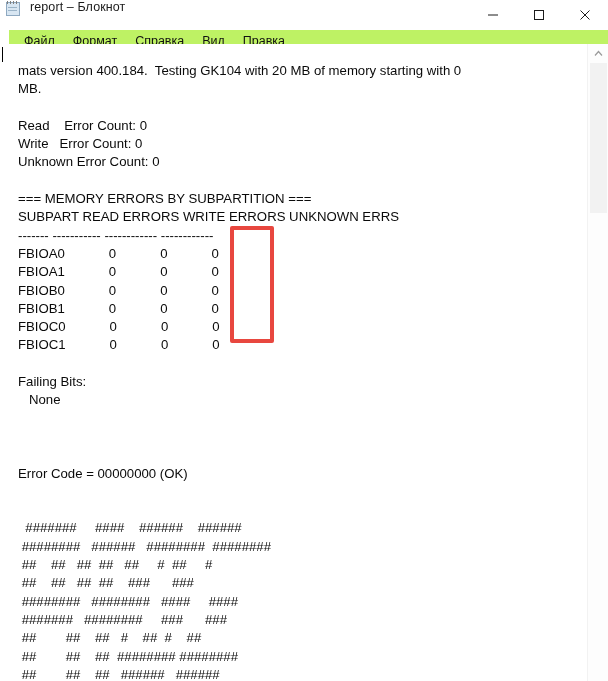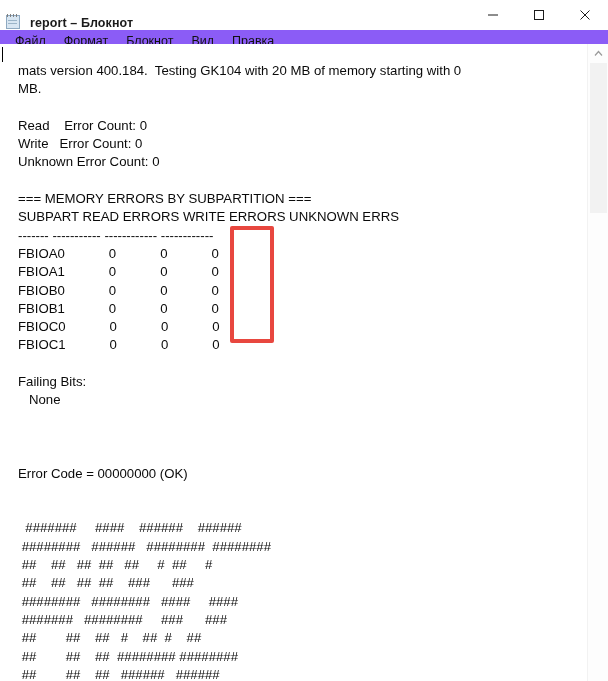--- a/index.html
+++ b/index.html
@@ -17,23 +17,22 @@
     height: 681px;
     background: #ffffff;
   }
 
   
   .titlebar {
     position: relative;
     height: 30px;
     background: #ffffff;
     display: flex;
-    align-items: flex-end;
+    align-items: flex-start;
     padding-left: 5px;
-    font-weight: bold;
   }
   .app-icon {
     width: 17px; height: 17px;
     position: relative;
     flex: 0 0 auto;
     margin-right: 8px;
   }
   .app-icon .pad {
     position: absolute;
     left: 1px; top: 2px;
@@ -72,21 +71,22 @@
     display: flex; align-items: center; justify-content: center;
   }
   .winbtn svg { display: block; }
 
   
   .menubar {
     height: 22px;
     display: flex;
     align-items: center;
     padding-left: 6px;
-    background: #8b5cf6;
+    background: #bef264;
+    margin-left: 9px;
   }
   .menu-item {
     font-size: 12.5px;
     color: #111111;
     padding: 0 9px;
     white-space: nowrap;
     line-height: 22px;
   }
 
   
@@ -185,21 +185,21 @@
             <line x1="1.5" y1="1.5" x2="10.5" y2="10.5" stroke="#1b1b1b" stroke-width="1"></line>
             <line x1="10.5" y1="1.5" x2="1.5" y2="10.5" stroke="#1b1b1b" stroke-width="1"></line>
           </svg>
       </div>
     </div>
   </div>
 
   <div class="menubar">
     <div class="menu-item">Файл</div>
     <div class="menu-item">Формат</div>
-    <div class="menu-item">Блокнот</div>
+    <div class="menu-item">Справка</div>
     <div class="menu-item">Вид</div>
     <div class="menu-item">Правка</div>
   </div>
 
   <div class="editor-wrap">
     <div class="editor">
       <div class="caret"></div>
       <pre class="doc">mats version 400.184.  Testing GK104 with 20 MB of memory starting with 0
 MB.
 

